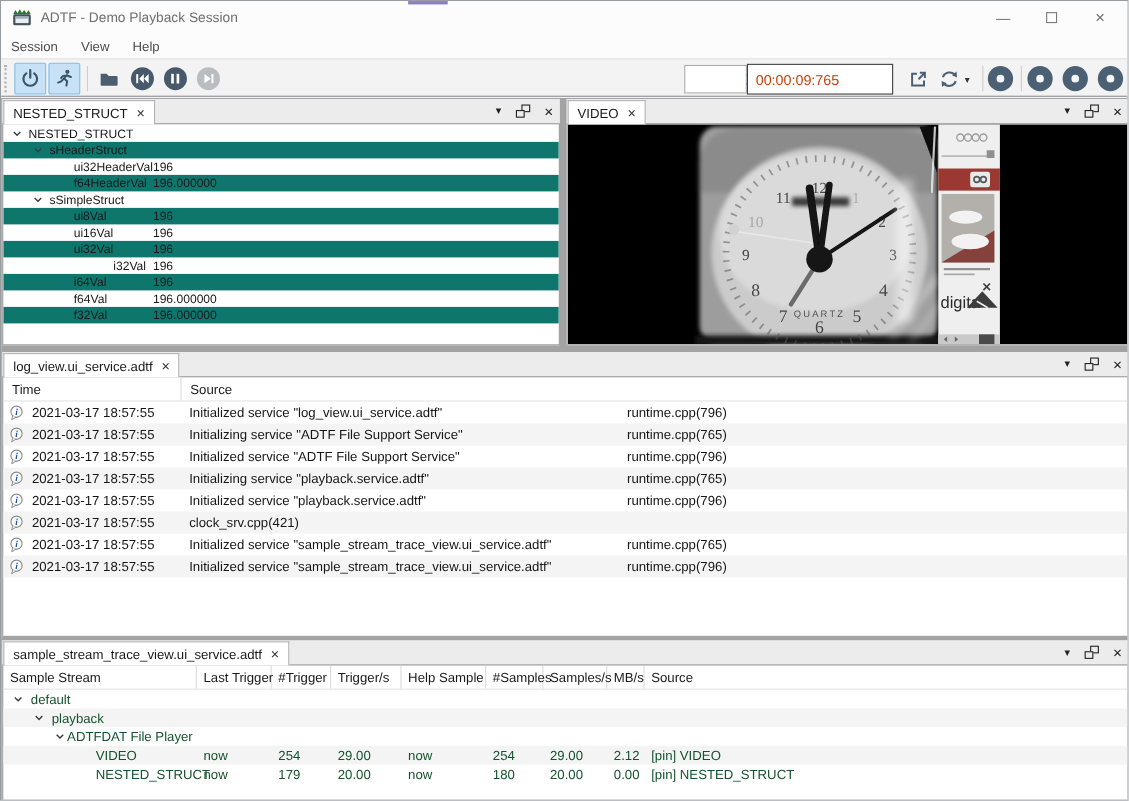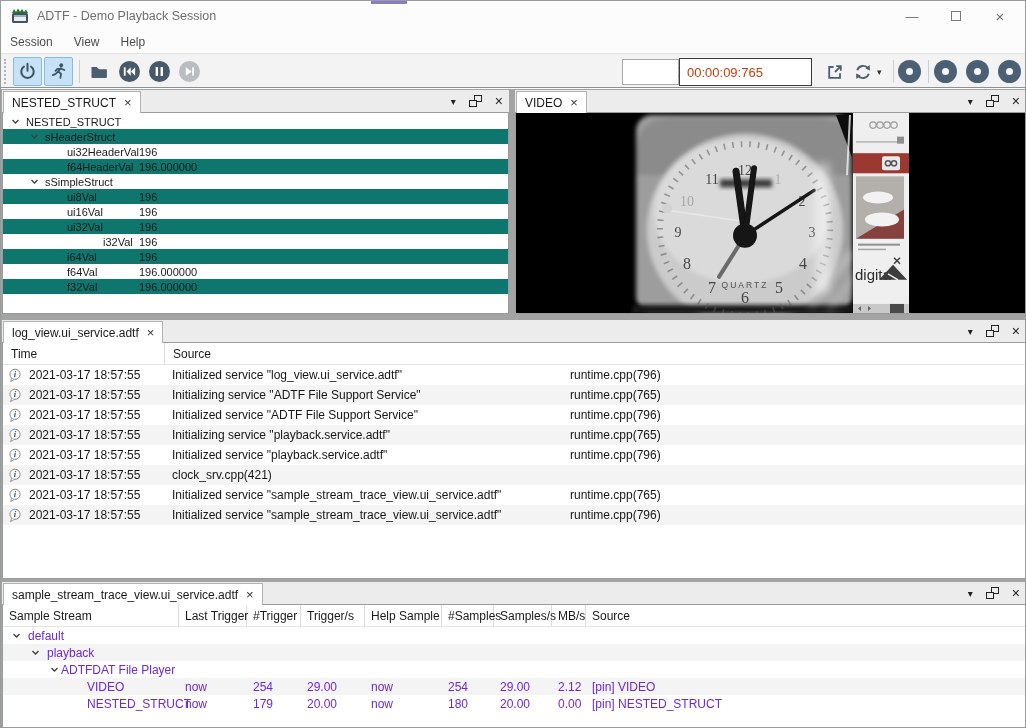--- a/index.html
+++ b/index.html
@@ -60,21 +60,21 @@
   .lheader > div{padding-left:8px;height:100%;display:flex;align-items:center;border-right:1px solid #dcdcdc;}
   .lheader > div:last-child{border-right:none;}
   .lrow{display:grid;grid-template-columns:162px 398px 1fr;height:20px;font-size:12px;color:#161616;align-items:center;white-space:nowrap;}
   .lrow.alt{background:#f4f4f4;}
   .lrow .c-time{display:flex;align-items:center;gap:7px;padding-left:5px;}
   .lrow .c-text,.lrow .c-src{padding-left:7px;}
   
   .sheader{display:grid;grid-template-columns:176px 68px 54px 64px 77px 52px 58px 34px 1fr;height:22px;font-size:12px;color:#1a1a1a;align-items:center;border-bottom:1px solid #e4e4e4;}
   .sheader > div{padding-left:6px;height:100%;display:flex;align-items:center;border-right:1px solid #dcdcdc;white-space:nowrap;text-align:right;}
   .sheader > div:last-child{border-right:none;}
-  .srow{display:grid;grid-template-columns:176px 68px 54px 64px 77px 52px 58px 34px 1fr;height:17px;font-size:12px;color:#6d28d9;align-items:center;white-space:nowrap;}
+  .srow{display:grid;grid-template-columns:176px 68px 54px 64px 77px 52px 58px 34px 1fr;height:17px;font-size:12px;color:#14532d;align-items:center;white-space:nowrap;}
   .srow.alt{background:#f4f4f4;}
   .srow > div{padding-left:6px;overflow:visible;}
   .srow .grp{grid-column:1 / -1;display:flex;align-items:center;padding-left:0;}
   .leaf-label{padding-left:84px !important;}
   svg{display:block;}
 </style>
 </head>
 <body>
 
 <div class="window">

